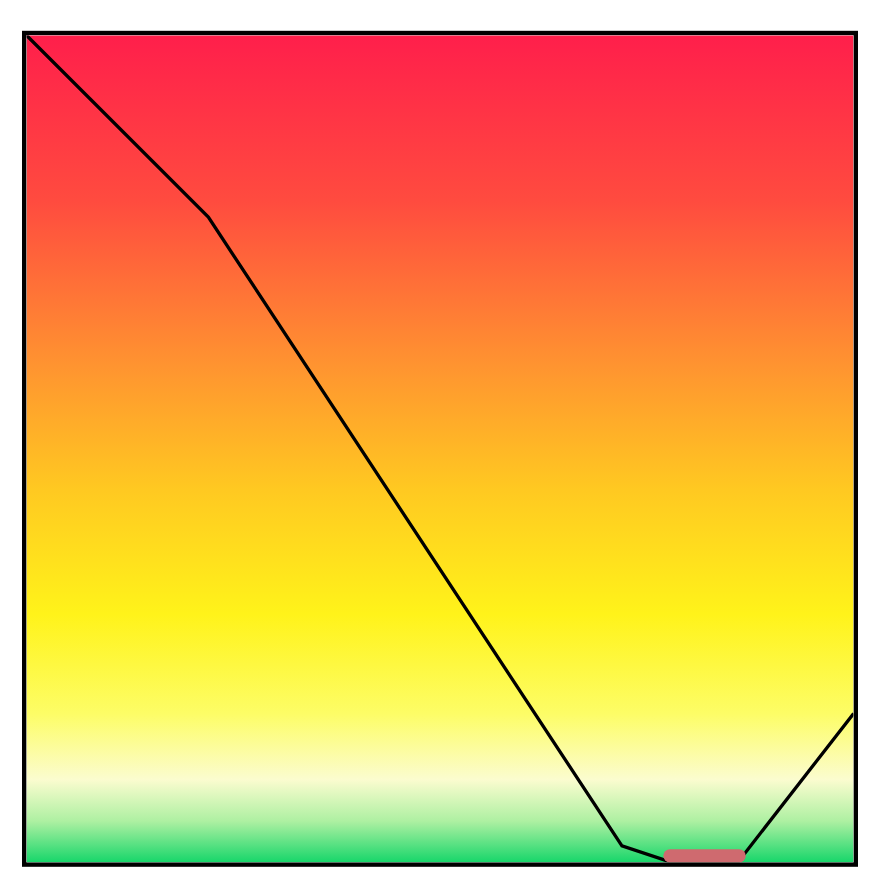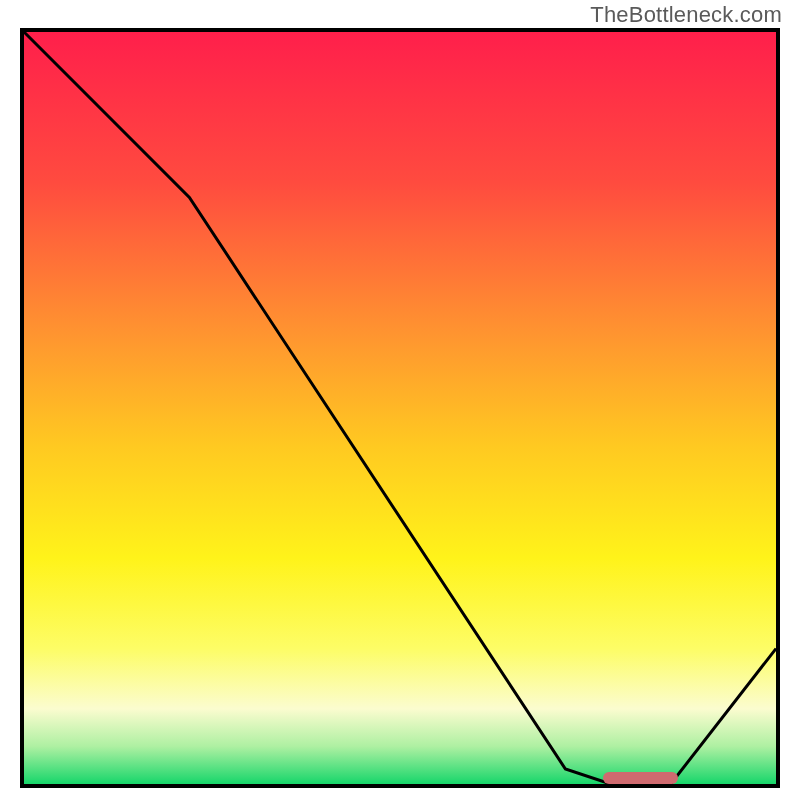--- a/index.html
+++ b/index.html
@@ -47,21 +47,20 @@
     height: 12px;
     border-radius: 6px;
     background: #cf6a6f;
   }
 </style>
 </head>
 <body>
 
 <div class="container">
 
-  <div class="watermark">TheBottleneck.com</div>
 
   <div class="chart-box">
 
     <svg class="gradient-bg" width="100%" height="100%" viewBox="0 0 752 752" preserveAspectRatio="none">
       <defs>
         <linearGradient id="bg-grad" x1="0" y1="0" x2="0" y2="1">
             <stop offset="0%" stop-color="#ff1f4b"></stop>
             <stop offset="20%" stop-color="#ff4b3f"></stop>
             <stop offset="40%" stop-color="#ff9430"></stop>
             <stop offset="55%" stop-color="#ffc921"></stop>

